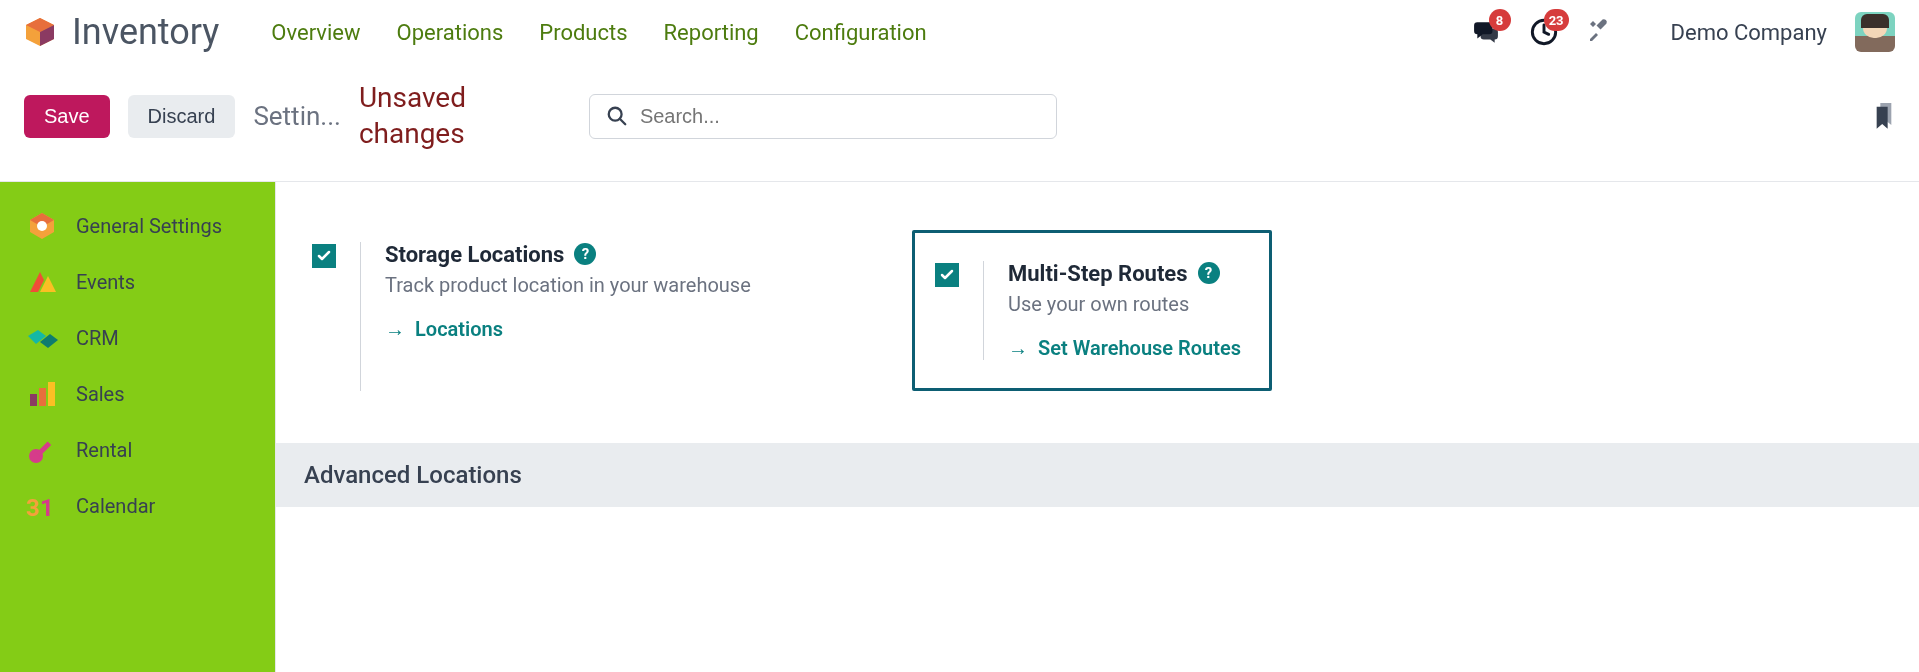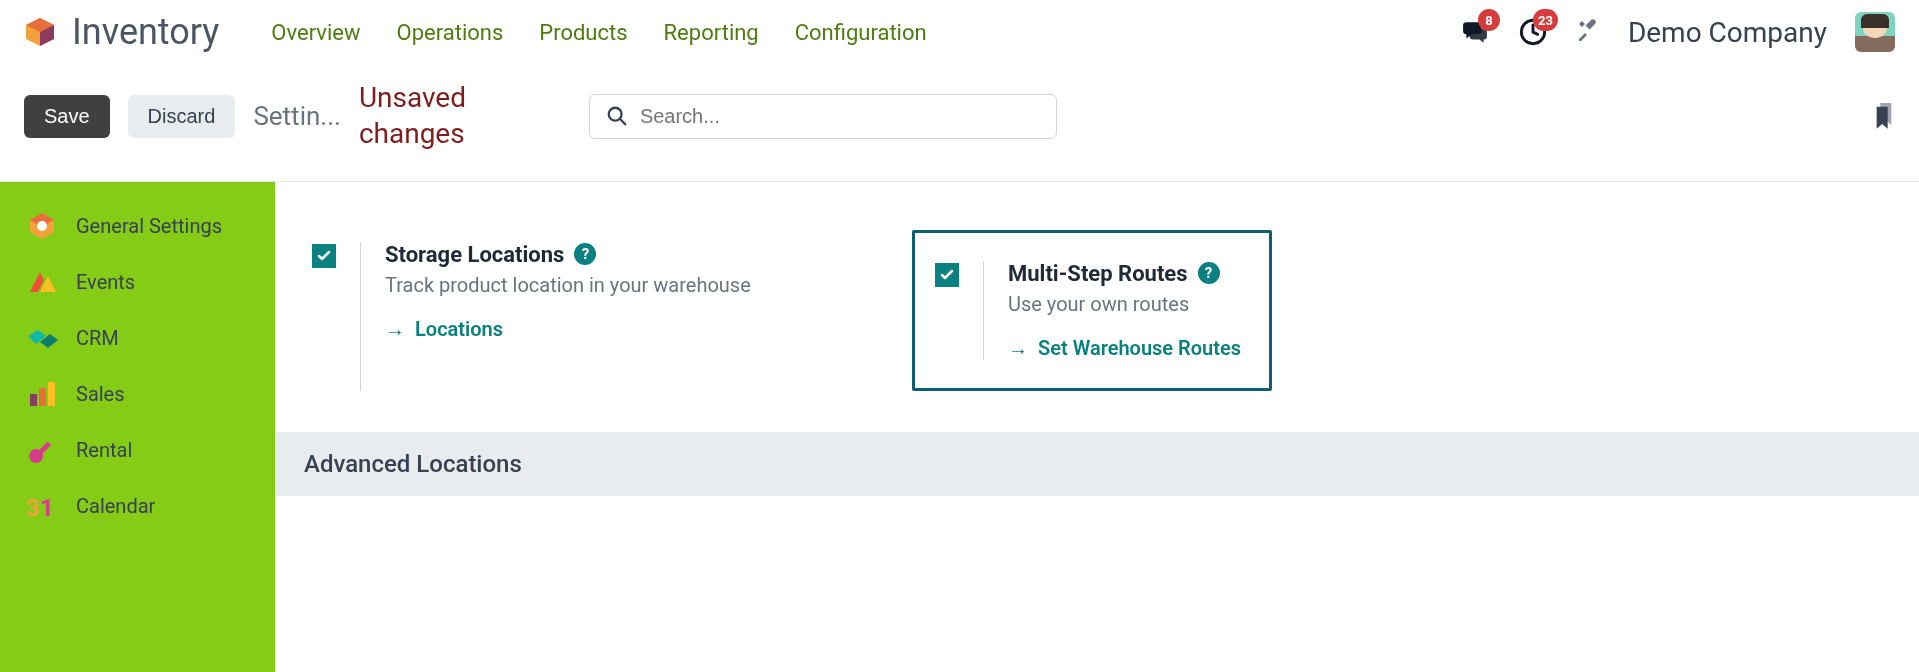--- a/index.html
+++ b/index.html
@@ -8,29 +8,29 @@
   
   .topnav { display: flex; align-items: center; height: 64px; padding: 0 24px; gap: 16px; }
   .logo-cube { width: 32px; height: 32px; display: inline-block; }
   .app-name { font-size: 36px; color: #4b5563; font-weight: 400; margin-right: 36px; }
   .nav-links { display: flex; gap: 36px; }
   .nav-link { font-size: 22px; color: #4d7c0f; cursor: pointer; }
   .topnav-spacer { flex: 1; }
   .topnav-right { display: flex; align-items: center; gap: 28px; }
   .icon-badge { position: relative; width: 30px; height: 30px; display: flex; align-items: center; justify-content: center; cursor: pointer; }
   .badge { position: absolute; top: -8px; right: -10px; background: #d63c3c; color: #fff; font-size: 13px; font-weight: 700; border-radius: 11px; min-width: 22px; height: 22px; display: flex; align-items: center; justify-content: center; padding: 0 5px; }
-  .company-name { font-size: 28px; color: #374151; }
+  .company-name { font-size: 22px; color: #374151; margin-left: 32px; }
   .avatar { width: 40px; height: 40px; border-radius: 6px; background: linear-gradient(180deg, #7dd3c0 0%, #7dd3c0 60%, #826a5c 60%); position: relative; overflow: hidden; }
   .avatar::before { content:""; position: absolute; top: 4px; left: 8px; width: 24px; height: 22px; background: #f4d7b8; border-radius: 50% 50% 45% 45%; }
   .avatar::after { content:""; position: absolute; top: 2px; left: 6px; width: 28px; height: 14px; background: #3b2f2a; border-radius: 6px 6px 0 0; }
   
   
   .actionbar { display: flex; align-items: center; padding: 16px 24px 28px; gap: 18px; }
   .btn { font-size: 20px; padding: 10px 20px; border-radius: 6px; border: none; cursor: pointer; font-weight: 500; }
-  .btn-primary { background: #404040; color: #fff; }
+  .btn-primary { background: #be185d; color: #fff; }
   .btn-secondary { background: #e9ecef; color: #374151; }
   .breadcrumb-label { font-size: 26px; color: #6b7280; }
   .status-text { font-size: 28px; color: #7f1d1d; line-height: 1.3; max-width: 140px; }
   .search-wrap { flex: 0 0 500px; margin-left: 40px; padding-left: 32px; }
   .search-box { display: flex; align-items: center; gap: 12px; border: 1px solid #d1d5db; border-radius: 6px; padding: 10px 16px; width: 100%; }
   .search-box input { border: none; outline: none; font-size: 20px; flex: 1; color: #6b7280; background: transparent; }
   .actionbar-spacer { flex: 1; }
   .bookmark-icon { width: 22px; height: 26px; cursor: pointer; }
   
   
@@ -41,21 +41,21 @@
   .sidebar::-webkit-scrollbar-thumb { background: #bcbcbc; border-radius: 2px; }
   .sidebar-item { display: flex; align-items: center; gap: 18px; padding: 12px 26px; cursor: pointer; font-size: 20px; color: #374151; }
   .sidebar-icon { width: 32px; height: 32px; display: flex; align-items: center; justify-content: center; flex-shrink: 0; }
   
   .content { flex: 1; overflow-y: auto; background: #fff; position: relative; }
   .content::-webkit-scrollbar { width: 12px; }
   .content::-webkit-scrollbar-track { background: #f1f1f1; }
   .content::-webkit-scrollbar-thumb { background: #c7c7c7; border-radius: 2px; }
   .content-pad-top { height: 28px; }
   .section-header { background: #e9ecef; padding: 18px 28px; font-size: 24px; font-weight: 500; color: #374151; }
-  .settings-row { display: flex; gap: 40px; padding: 32px 36px 41px; flex-wrap: wrap; }
+  .settings-row { display: flex; gap: 40px; padding: 32px 36px 52px; flex-wrap: wrap; }
   .setting-box { display: flex; gap: 18px; flex: 0 0 560px; }
   .setting-box.highlighted { border: 3px solid #0d5e73; border-radius: 2px; padding: 28px 26px 28px 20px; flex: 0 0 360px; margin-top: -12px; }
   .chk { width: 24px; height: 24px; background: #0a8080; display: flex; align-items: center; justify-content: center; flex-shrink: 0; margin-top: 2px; cursor: pointer; }
   .chk svg { width: 16px; height: 16px; }
   .setting-divider { width: 1px; background: #d1d5db; align-self: stretch; margin: 0 6px; }
   .setting-body { flex: 1; }
   .setting-title { font-size: 22px; font-weight: 700; color: #1f2937; display: flex; align-items: center; gap: 10px; margin-bottom: 6px; }
   .help-icon { width: 22px; height: 22px; border-radius: 50%; background: #0a8080; color: #fff; display: inline-flex; align-items: center; justify-content: center; font-size: 15px; font-weight: 700; cursor: pointer; }
   .setting-desc { font-size: 20px; color: #6b7280; margin-bottom: 20px; }
   .setting-link { display: inline-flex; align-items: center; gap: 10px; color: #0a8080; font-size: 20px; font-weight: 600; cursor: pointer; }

